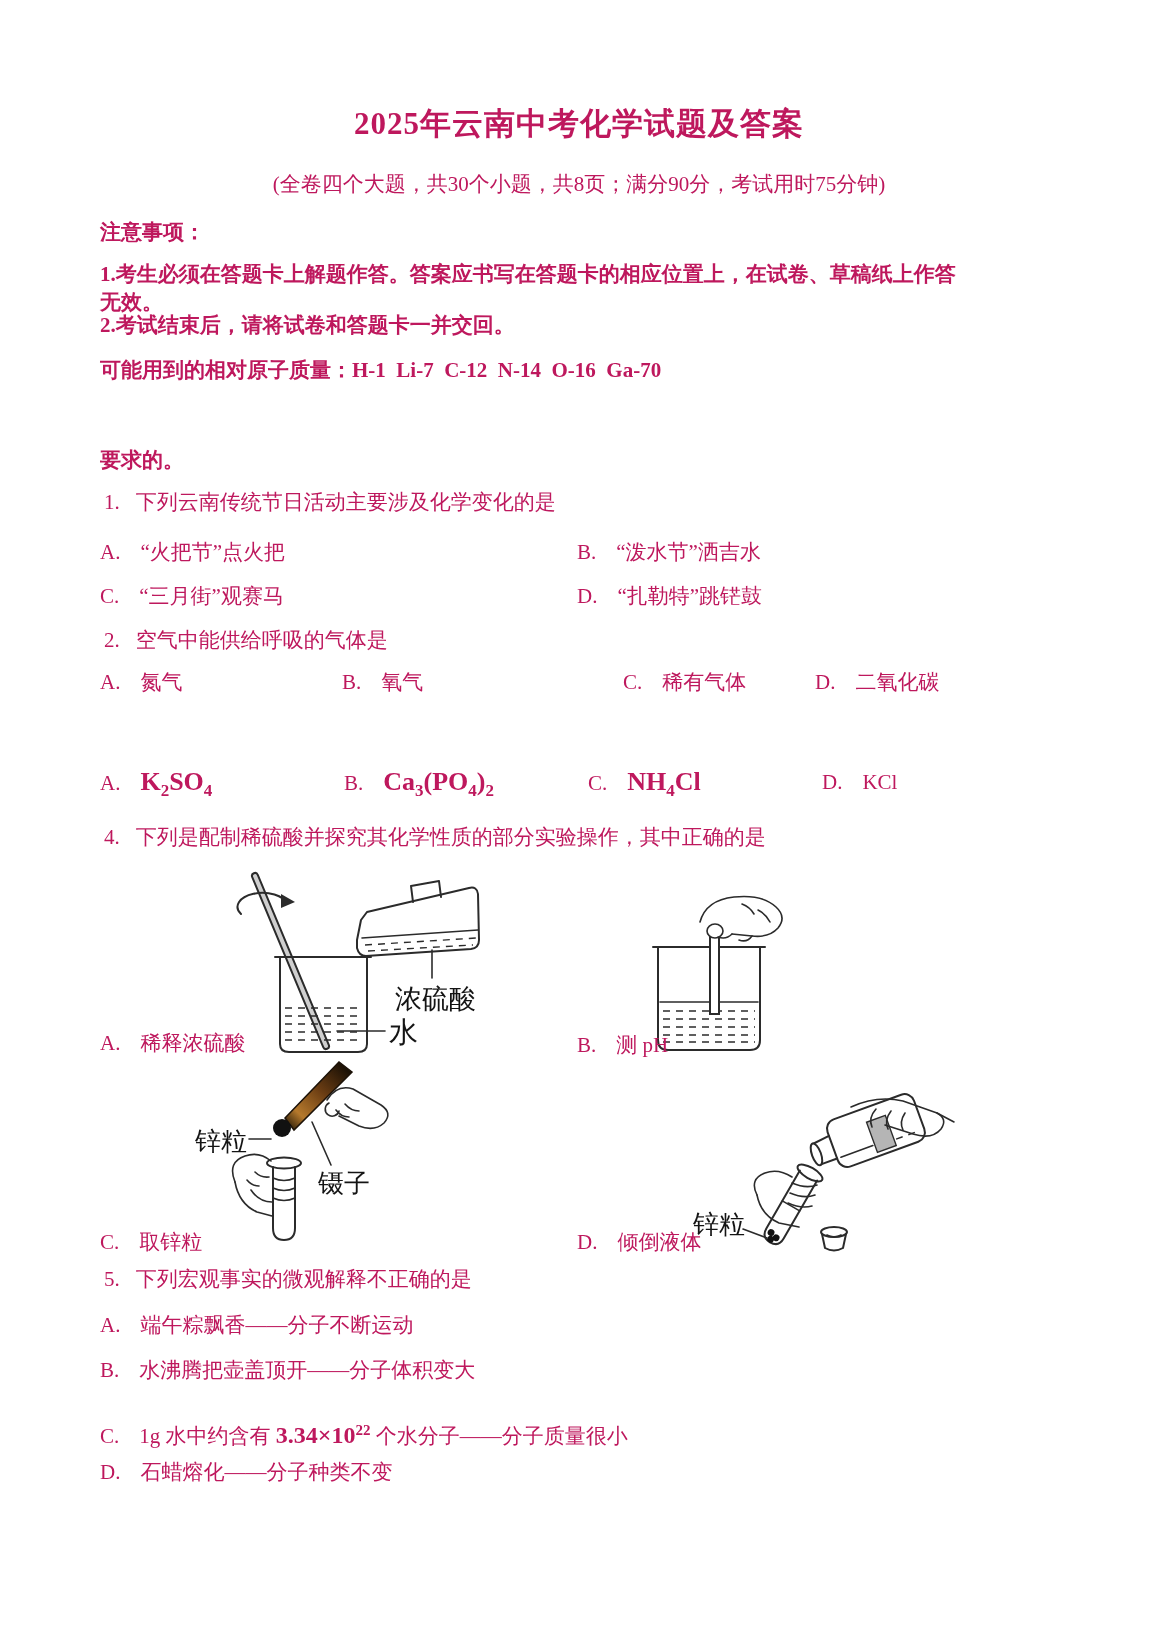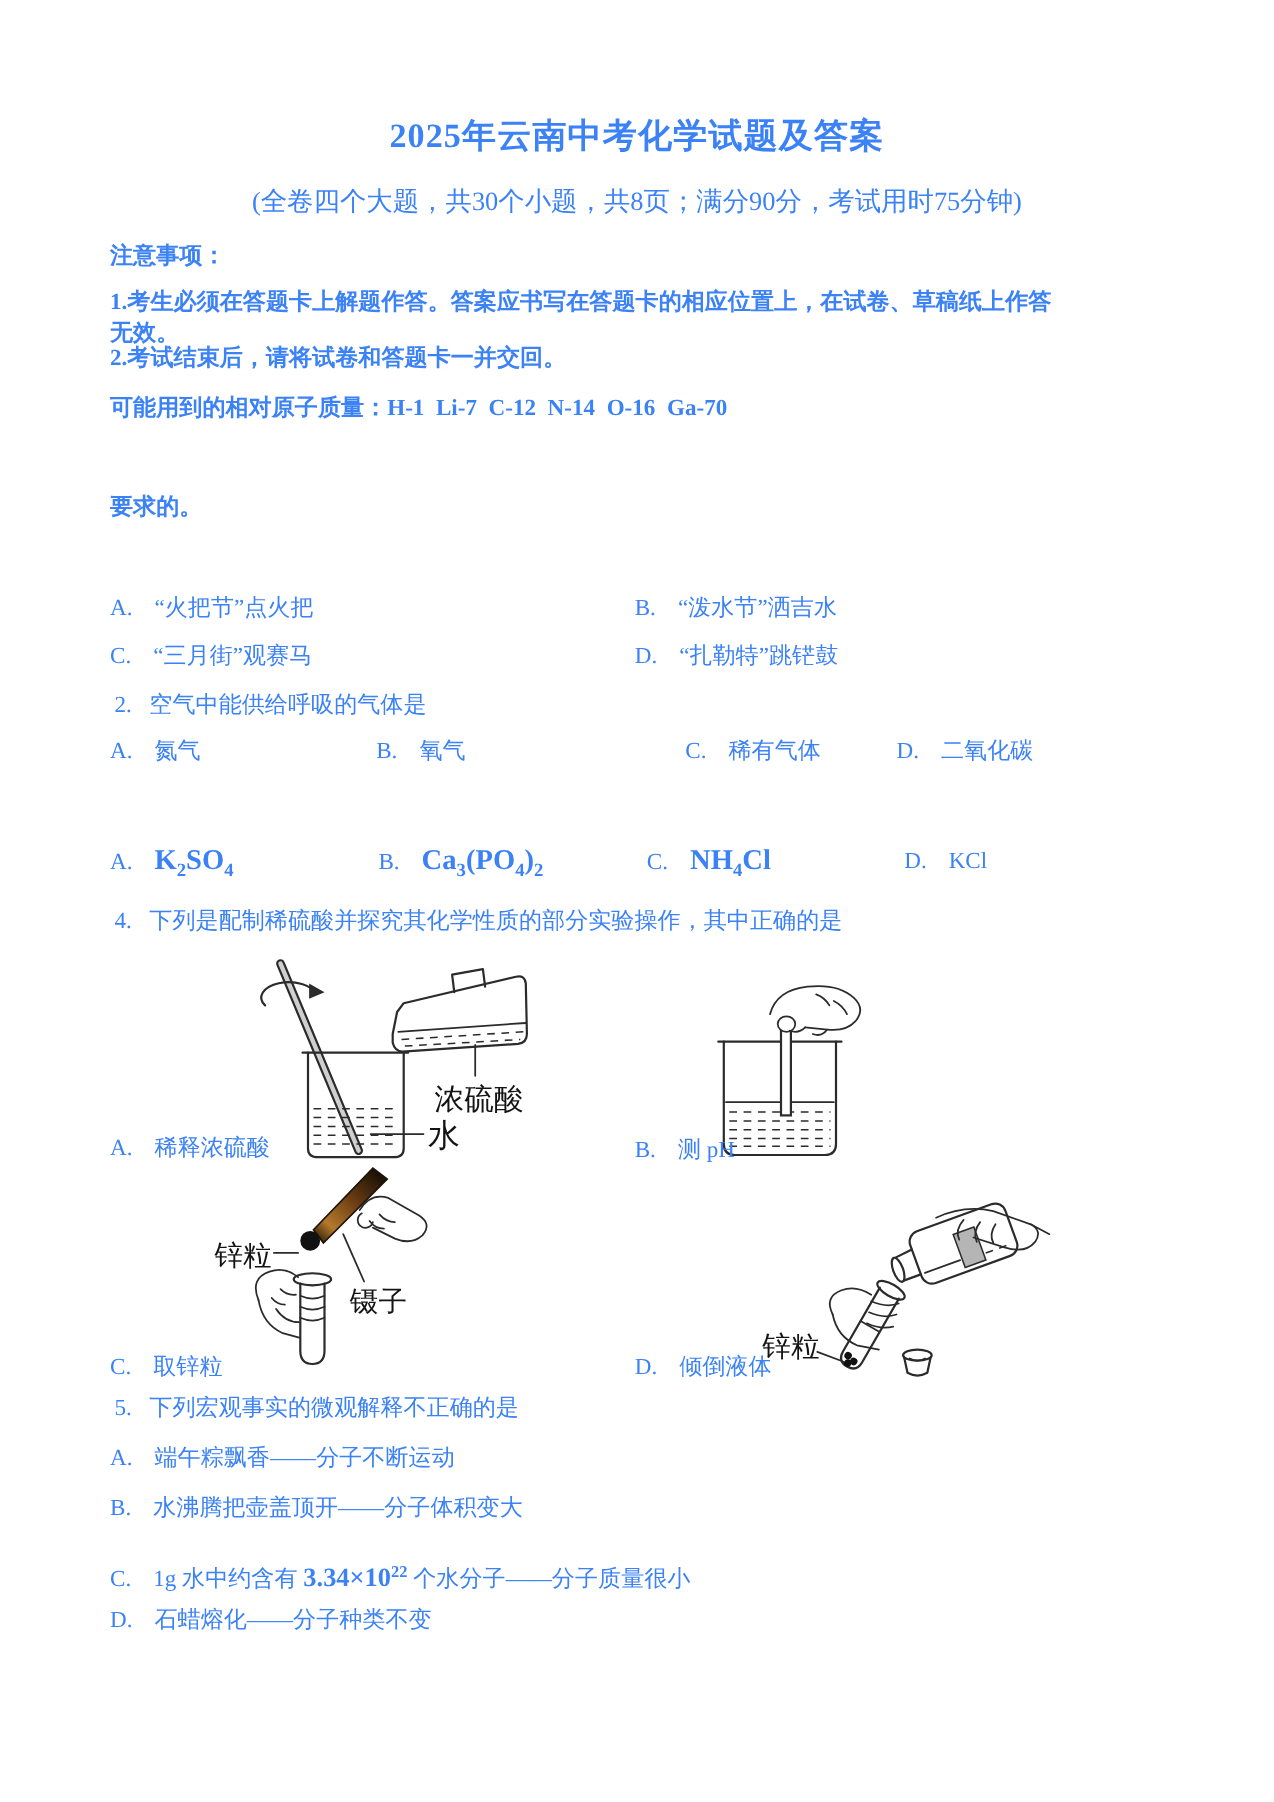--- a/index.html
+++ b/index.html
@@ -1,22 +1,22 @@
 <!DOCTYPE html>
 <html><head>
 <meta charset="utf-8">
 <style>
   html,body{margin:0;padding:0;background:#ffffff;}
   .page{position:relative;width:962px;height:1638px;background:#fff;overflow:hidden;
-        font-family:"Liberation Serif","DejaVu Serif",serif;color:#3b82f6;}
+        font-family:"Liberation Serif","DejaVu Serif",serif;color:#be185d;}
   .ln{position:absolute;font-size:21px;line-height:28px;white-space:pre-wrap;}
   .b{font-weight:bold;}
   .center{left:0;width:1158px;text-align:center;}
   .title{font-size:31px;font-weight:bold;letter-spacing:1px;}
-  .sub{font-size:24px;}
+  .sub{font-size:21px;}
   .olabel{display:inline-block;margin-right:20px;}
   .qnum{display:inline-block;margin-right:16px;}
   .formula{font-size:26px;font-weight:bold;}
   .formula sub{font-size:17px;}
   .bignum{font-size:24px;font-weight:bold;}
   sup.exp{font-size:15px;font-weight:bold;margin-top:24px;}
   svg{position:absolute;overflow:visible;}
   svg text{font-family:"Liberation Serif","DejaVu Serif",serif;fill:#141414;}
   .sk{stroke:#2b2b2b;stroke-width:2;fill:none;stroke-linecap:round;stroke-linejoin:round;}
   .thin{stroke:#2b2b2b;stroke-width:1.6;fill:none;stroke-linecap:round;stroke-linejoin:round;}
@@ -29,20 +29,21 @@
 
   <div class="ln center title" style="top:110px">2025年云南中考化学试题及答案</div>
   <div class="ln center sub" style="top:170px">(全卷四个大题，共30个小题，共8页；满分90分，考试用时75分钟)</div>
 
   <div class="ln b" style="left:100px;top:218px">注意事项：</div>
   <div class="ln b" style="left:100px;top:260px">1.考生必须在答题卡上解题作答。答案应书写在答题卡的相应位置上，在试卷、草稿纸上作答无效。</div>
   <div class="ln b" style="left:100px;top:311px">2.考试结束后，请将试卷和答题卡一并交回。</div>
   <div class="ln b" style="left:100px;top:356px">可能用到的相对原子质量：H-1  Li-7  C-12  N-14  O-16  Ga-70</div>
   <div class="ln b" style="left:100px;top:446px">要求的。</div>
 
+  <div class="ln" style="left:104px;top:488px"><span class="qnum">1.</span><span>下列云南传统节日活动主要涉及化学变化的是</span></div>
   <div class="ln" style="left:100px;top:538px"><span class="olabel">A.</span><span>“火把节”点火把</span></div>
   <div class="ln" style="left:577px;top:538px"><span class="olabel">B.</span><span>“泼水节”洒吉水</span></div>
   <div class="ln" style="left:100px;top:582px"><span class="olabel">C.</span><span>“三月街”观赛马</span></div>
   <div class="ln" style="left:577px;top:582px"><span class="olabel">D.</span><span>“扎勒特”跳铓鼓</span></div>
 
   <div class="ln" style="left:104px;top:626px"><span class="qnum">2.</span><span>空气中能供给呼吸的气体是</span></div>
   <div class="ln" style="left:100px;top:668px"><span class="olabel">A.</span><span>氮气</span></div>
   <div class="ln" style="left:342px;top:668px"><span class="olabel">B.</span><span>氧气</span></div>
   <div class="ln" style="left:623px;top:668px"><span class="olabel">C.</span><span>稀有气体</span></div>
   <div class="ln" style="left:815px;top:668px"><span class="olabel">D.</span><span>二氧化碳</span></div>

